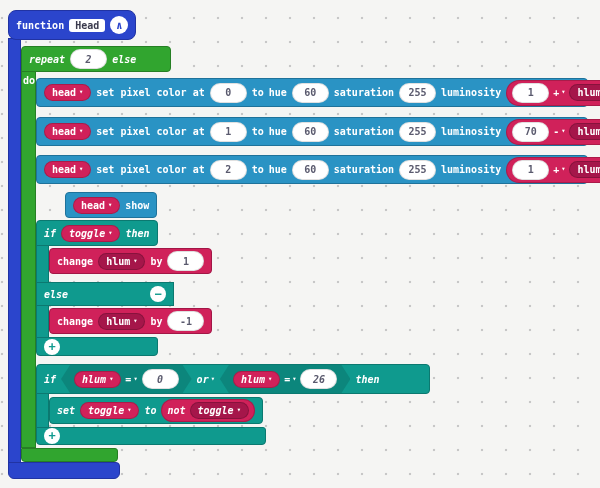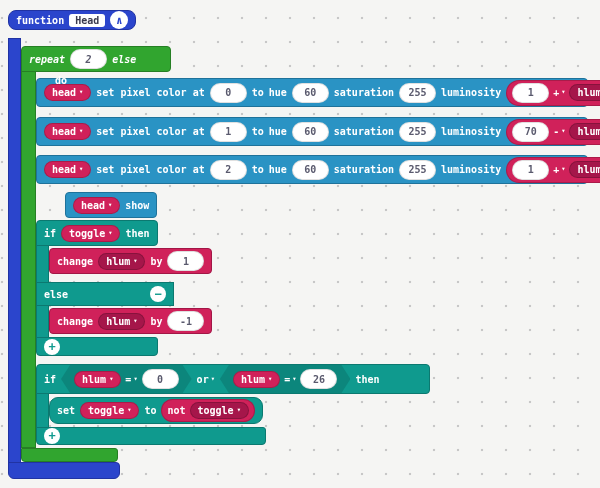--- a/index.html
+++ b/index.html
@@ -10,21 +10,21 @@
     background-image:radial-gradient(circle,#c7c7c7 1.1px,transparent 1.6px);
     background-size:24px 24px;background-position:14px 6px;
     font-family:"DejaVu Sans Mono",monospace;font-size:10px;font-weight:bold;color:#fff;
   }
   .blk{position:absolute;display:flex;align-items:center;gap:5px;padding:0 7px;
     border-radius:4px;border:1px solid rgba(0,0,0,.22);white-space:nowrap;box-sizing:border-box;}
   .slab{position:absolute;box-sizing:border-box;}
   .blue{background:#2b45cc;border:1px solid #2133a3;}
   .green{background:#31a52f;border:1px solid #267f24;font-style:italic;}
   .npx{background:#2a93c4;border:1px solid #1f729a;}
-  .teal{background:#0f9a8e;border:1px solid #0b7970;}
+  .teal{background:#0f9a8e;border:1px solid #0b7970;font-style:italic;}
   .crimson{background:#d0215a;border:1px solid #a21646;}
   .pill{display:inline-flex;align-items:center;gap:3px;background:#d0215a;
     border:1px solid rgba(0,0,0,.18);border-radius:12px;padding:2px 7px;color:#fff;}
   .pill.dark{background:#a5164a;}
   .oval{display:inline-flex;align-items:center;justify-content:center;background:#fff;
     color:#5a5a6e;border:1px solid rgba(0,0,0,.12);border-radius:11px;min-width:23px;
     height:18px;padding:0 6px;}
   .caret{font-size:7px;line-height:1;}
   .opwrap{display:inline-flex;align-items:center;gap:2px;}
   .hex{display:inline-flex;align-items:center;gap:4px;background:#0c867c;
@@ -40,34 +40,34 @@
   .dolabel{position:absolute;color:#fff;z-index:3;}
   .between{justify-content:space-between;}
 </style>
 </head>
 <body>
 
 <div class="workspace">
 
   <div class="slab blue" style="left:8px;top:38px;width:13px;height:425px;"></div>
   <div class="slab blue" style="left:8px;top:462px;width:112px;height:17px;border-radius:0 4px 6px 6px;"></div>
-  <div class="blk blue" style="left:8px;top:10px;height:20px;border-radius:8px;">
+  <div class="blk blue" style="left:8px;top:10px;height:30px;border-radius:8px;">
     <span>function</span>
     <span class="fname">Head</span>
     <span class="collapse">∧</span>
   </div>
 
   <div class="slab green" style="left:21px;top:71px;width:15px;height:377px;"></div>
   <div class="slab green" style="left:21px;top:448px;width:97px;height:14px;border-radius:0 3px 4px 4px;"></div>
   <div class="blk green" style="left:21px;top:46px;width:150px;height:26px;border-radius:4px 4px 4px 0;">
     <span>repeat</span>
     <span class="oval">2</span>
     <span>else</span>
   </div>
-  <div class="dolabel" style="left:23px;top:75px;padding-left:32px;">do</div>
+  <div class="dolabel" style="left:23px;top:75px;">do</div>
 
   <div class="blk npx" style="left:36px;top:78px;width:552px;height:29px;">
     <span class="pill">
       <span>head</span>
       <span class="caret">▾</span>
     </span>
     <span>set pixel color at</span>
     <span class="oval">0</span>
     <span>to</span>
     <span>hue</span>
@@ -208,21 +208,21 @@
         <span class="caret">▾</span>
       </span>
       <span class="opwrap">
         <span>=</span>
         <span class="caret">▾</span>
       </span>
       <span class="oval">26</span>
     </span>
     <span>then</span>
   </div>
-  <div class="blk teal" style="left:49px;top:397px;height:27px;border-radius:9px;">
+  <div class="blk teal" style="left:49px;top:397px;height:27px;">
     <span>set</span>
     <span class="pill">
       <span>toggle</span>
       <span class="caret">▾</span>
     </span>
     <span>to</span>
     <span class="exprblk">
       <span>not</span>
       <span class="pill dark">
         <span>toggle</span>

